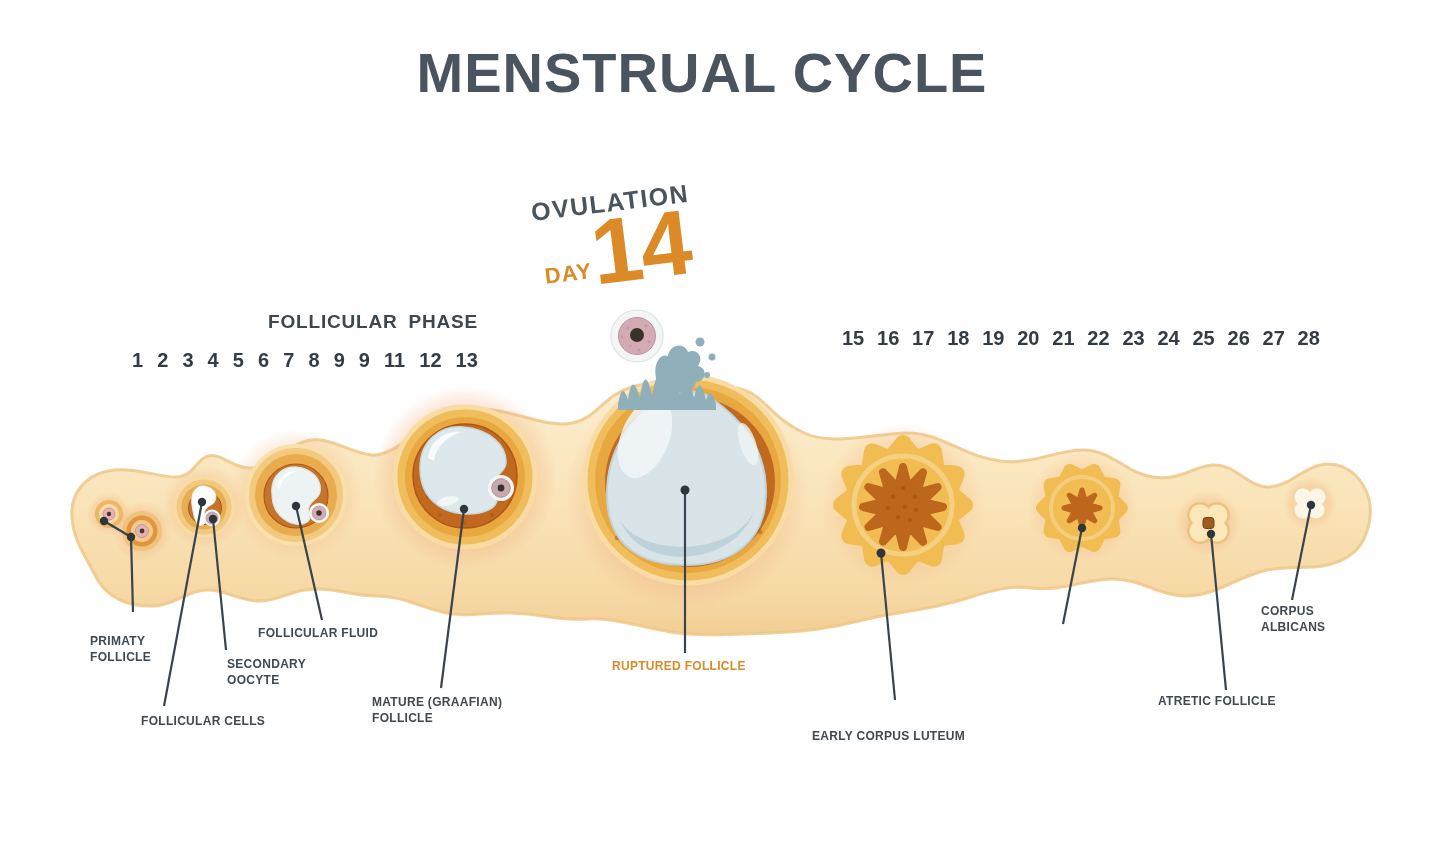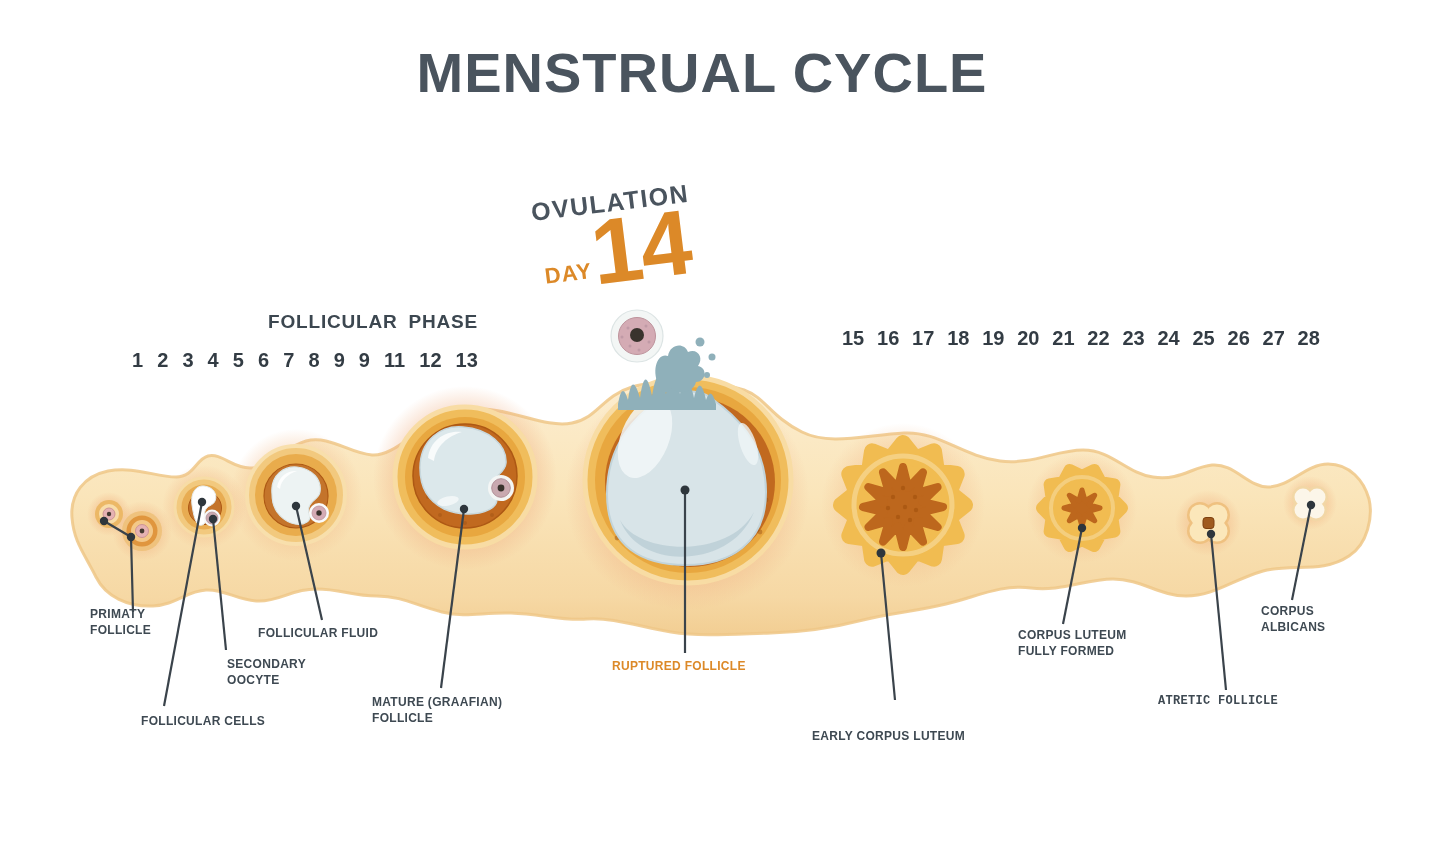--- a/index.html
+++ b/index.html
@@ -343,29 +343,27 @@
       <circle cx="296" cy="506" r="4.2"></circle>
         <circle cx="464" cy="509" r="4.2"></circle>
       <circle cx="685" cy="490" r="4.5"></circle>
         <circle cx="881" cy="553" r="4.5"></circle>
       <circle cx="1082" cy="528" r="4.2"></circle>
         <circle cx="1211" cy="534" r="4.2"></circle>
       <circle cx="1311" cy="505" r="4.2"></circle>
     </g>
   </svg>
 
-  <div class="label" style="left:90px;top:607px;">PRIMATY
+  <div class="label" style="left:90px;top:634px;">PRIMATY
 FOLLICLE</div>
   <div class="label" style="left:96px;top:714px;margin-left:45px;">FOLLICULAR CELLS</div>
   <div class="label" style="left:192px;top:657px;margin-left:35px;">SECONDARY
 OOCYTE</div>
   <div class="label" style="left:258px;top:626px;">FOLLICULAR FLUID</div>
   <div class="label" style="left:360px;top:695px;margin-left:12px;">MATURE (GRAAFIAN)
 FOLLICLE</div>
   <div class="label accent" style="left:612px;top:659px;">RUPTURED FOLLICLE</div>
   <div class="label" style="left:812px;top:729px;">EARLY CORPUS LUTEUM</div>
-  <div class="label" style="left:1018px;top:628px;">CORPUS LUTEUM
-FULLY FORMED</div>
-  <div class="label" style="left:1158px;top:694px;font-family:Liberation Mono, monospace;">ATRETIC FOLLICLE</div>
+  <div class="label" style="left:1158px;top:694px;">ATRETIC FOLLICLE</div>
   <div class="label" style="left:1261px;top:604px;">CORPUS
 ALBICANS</div>
 
 </div>
 
 </body></html>

